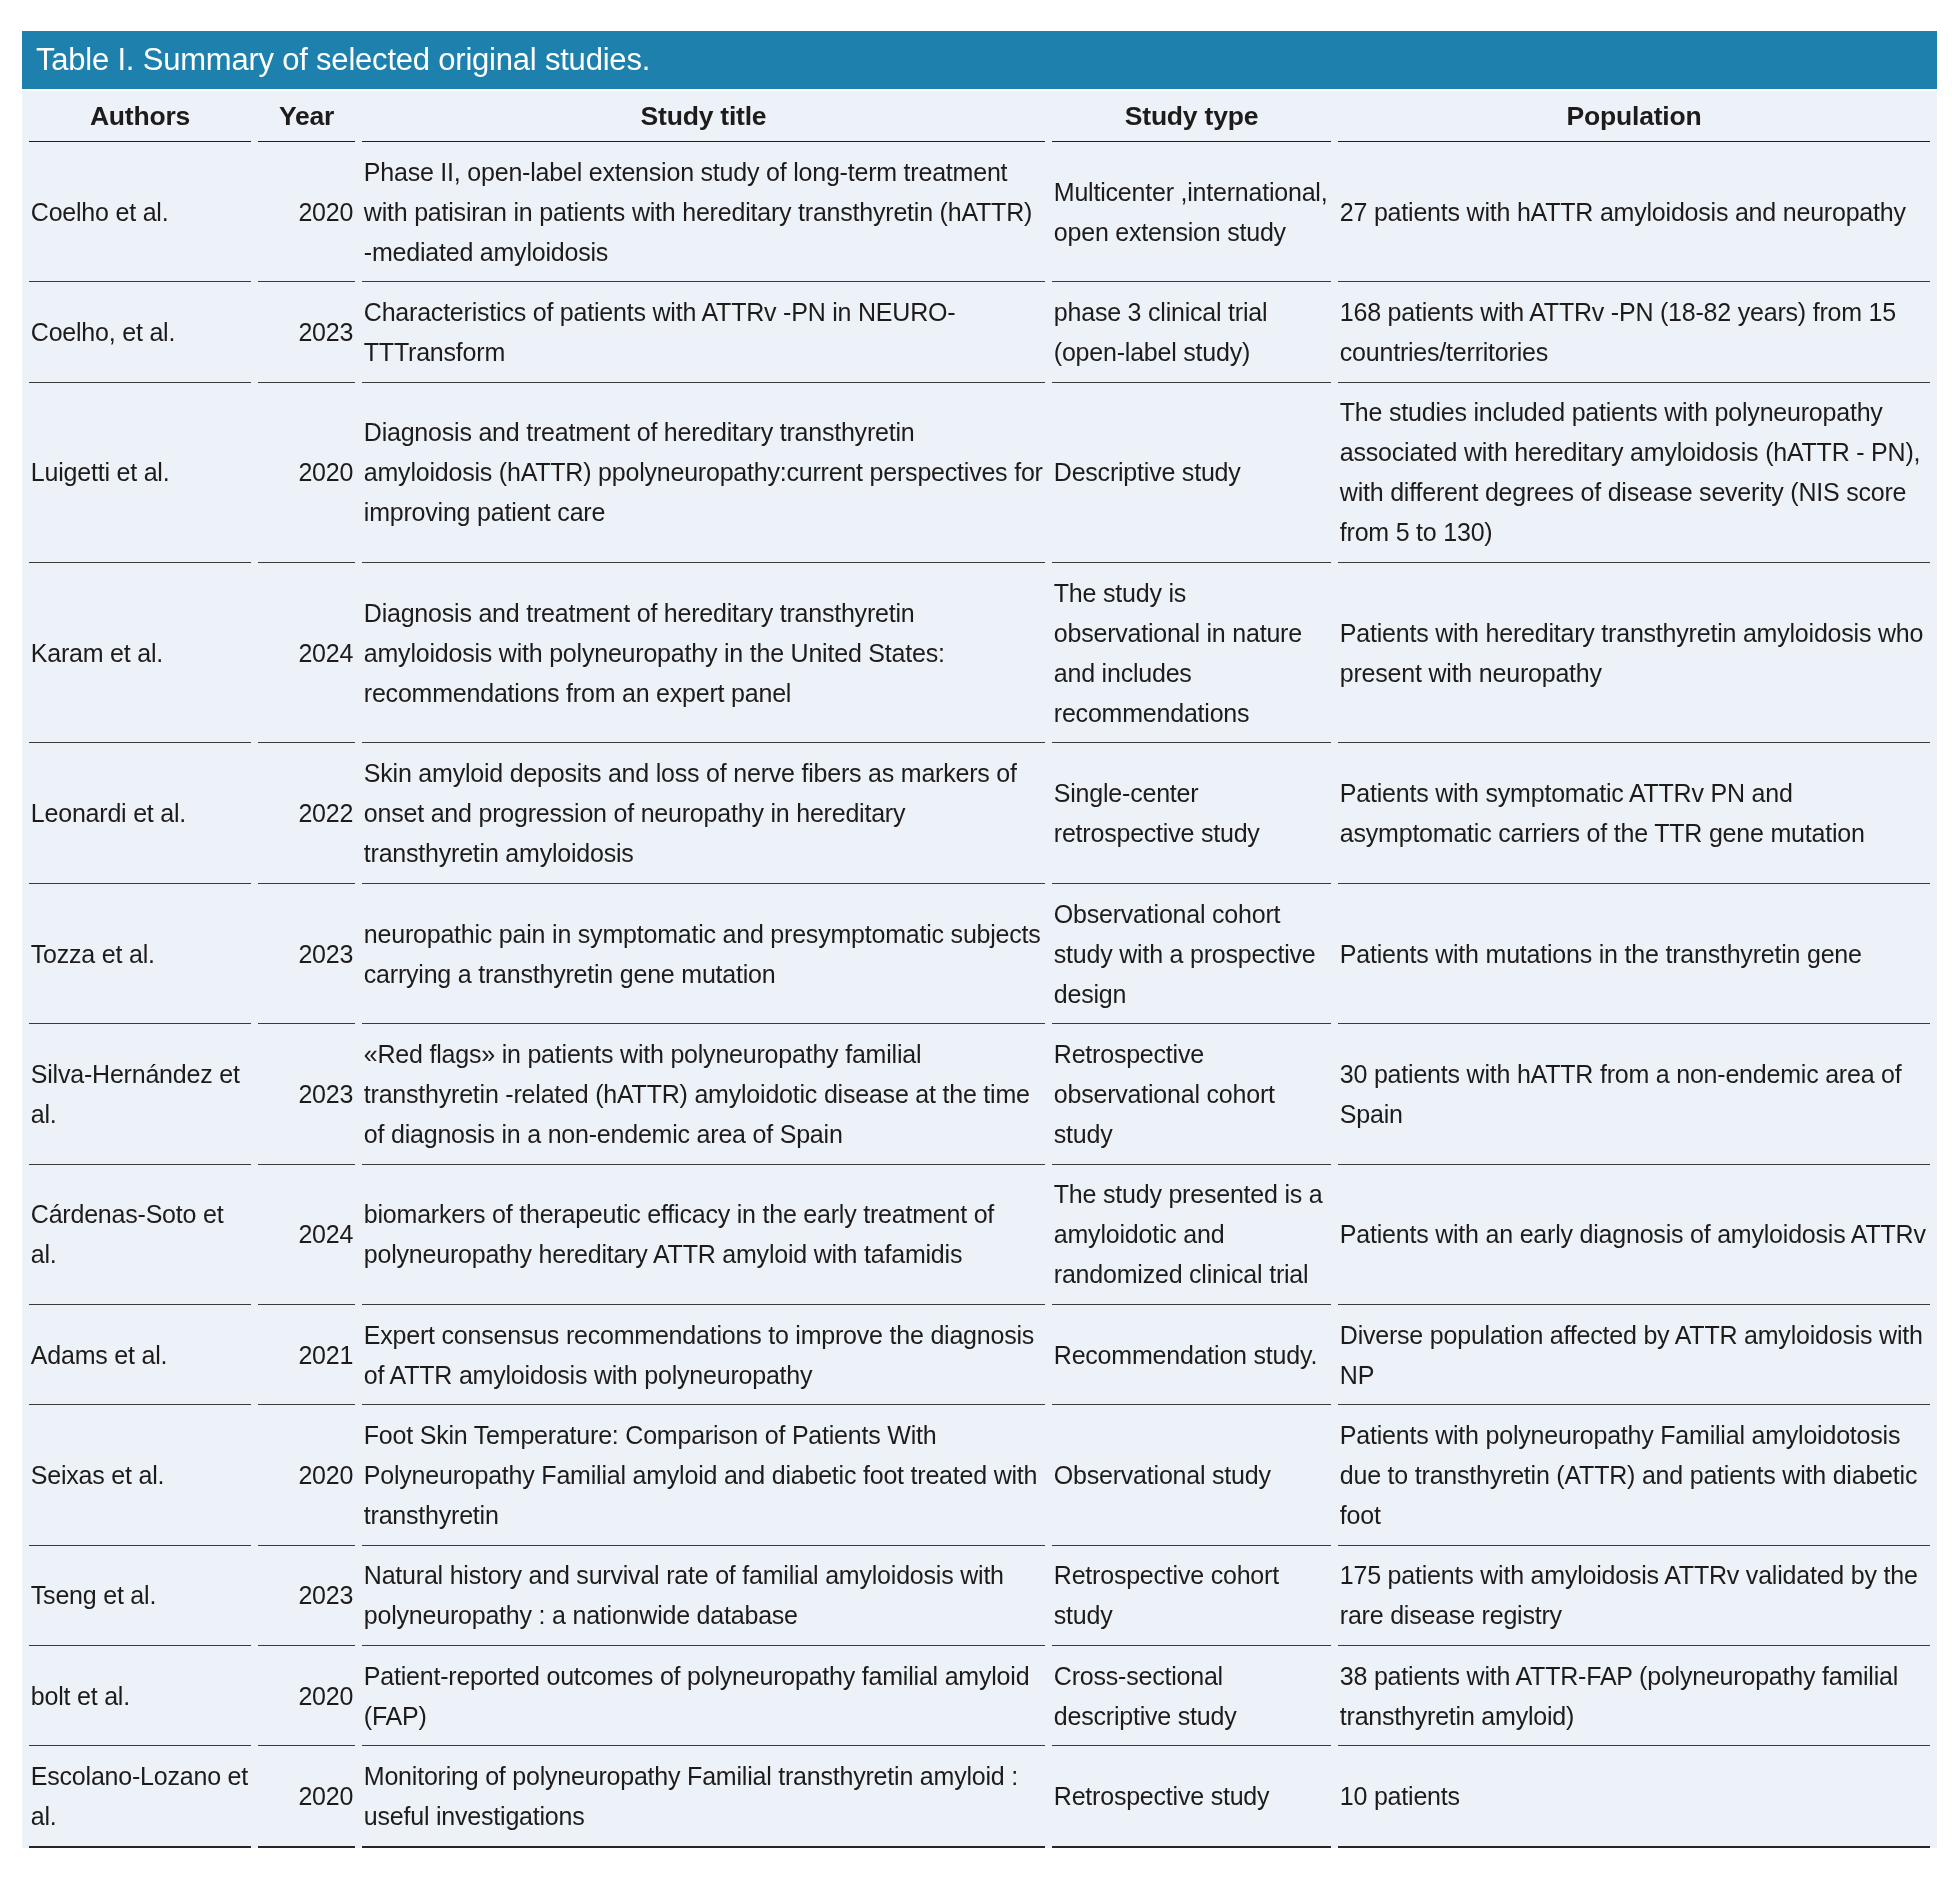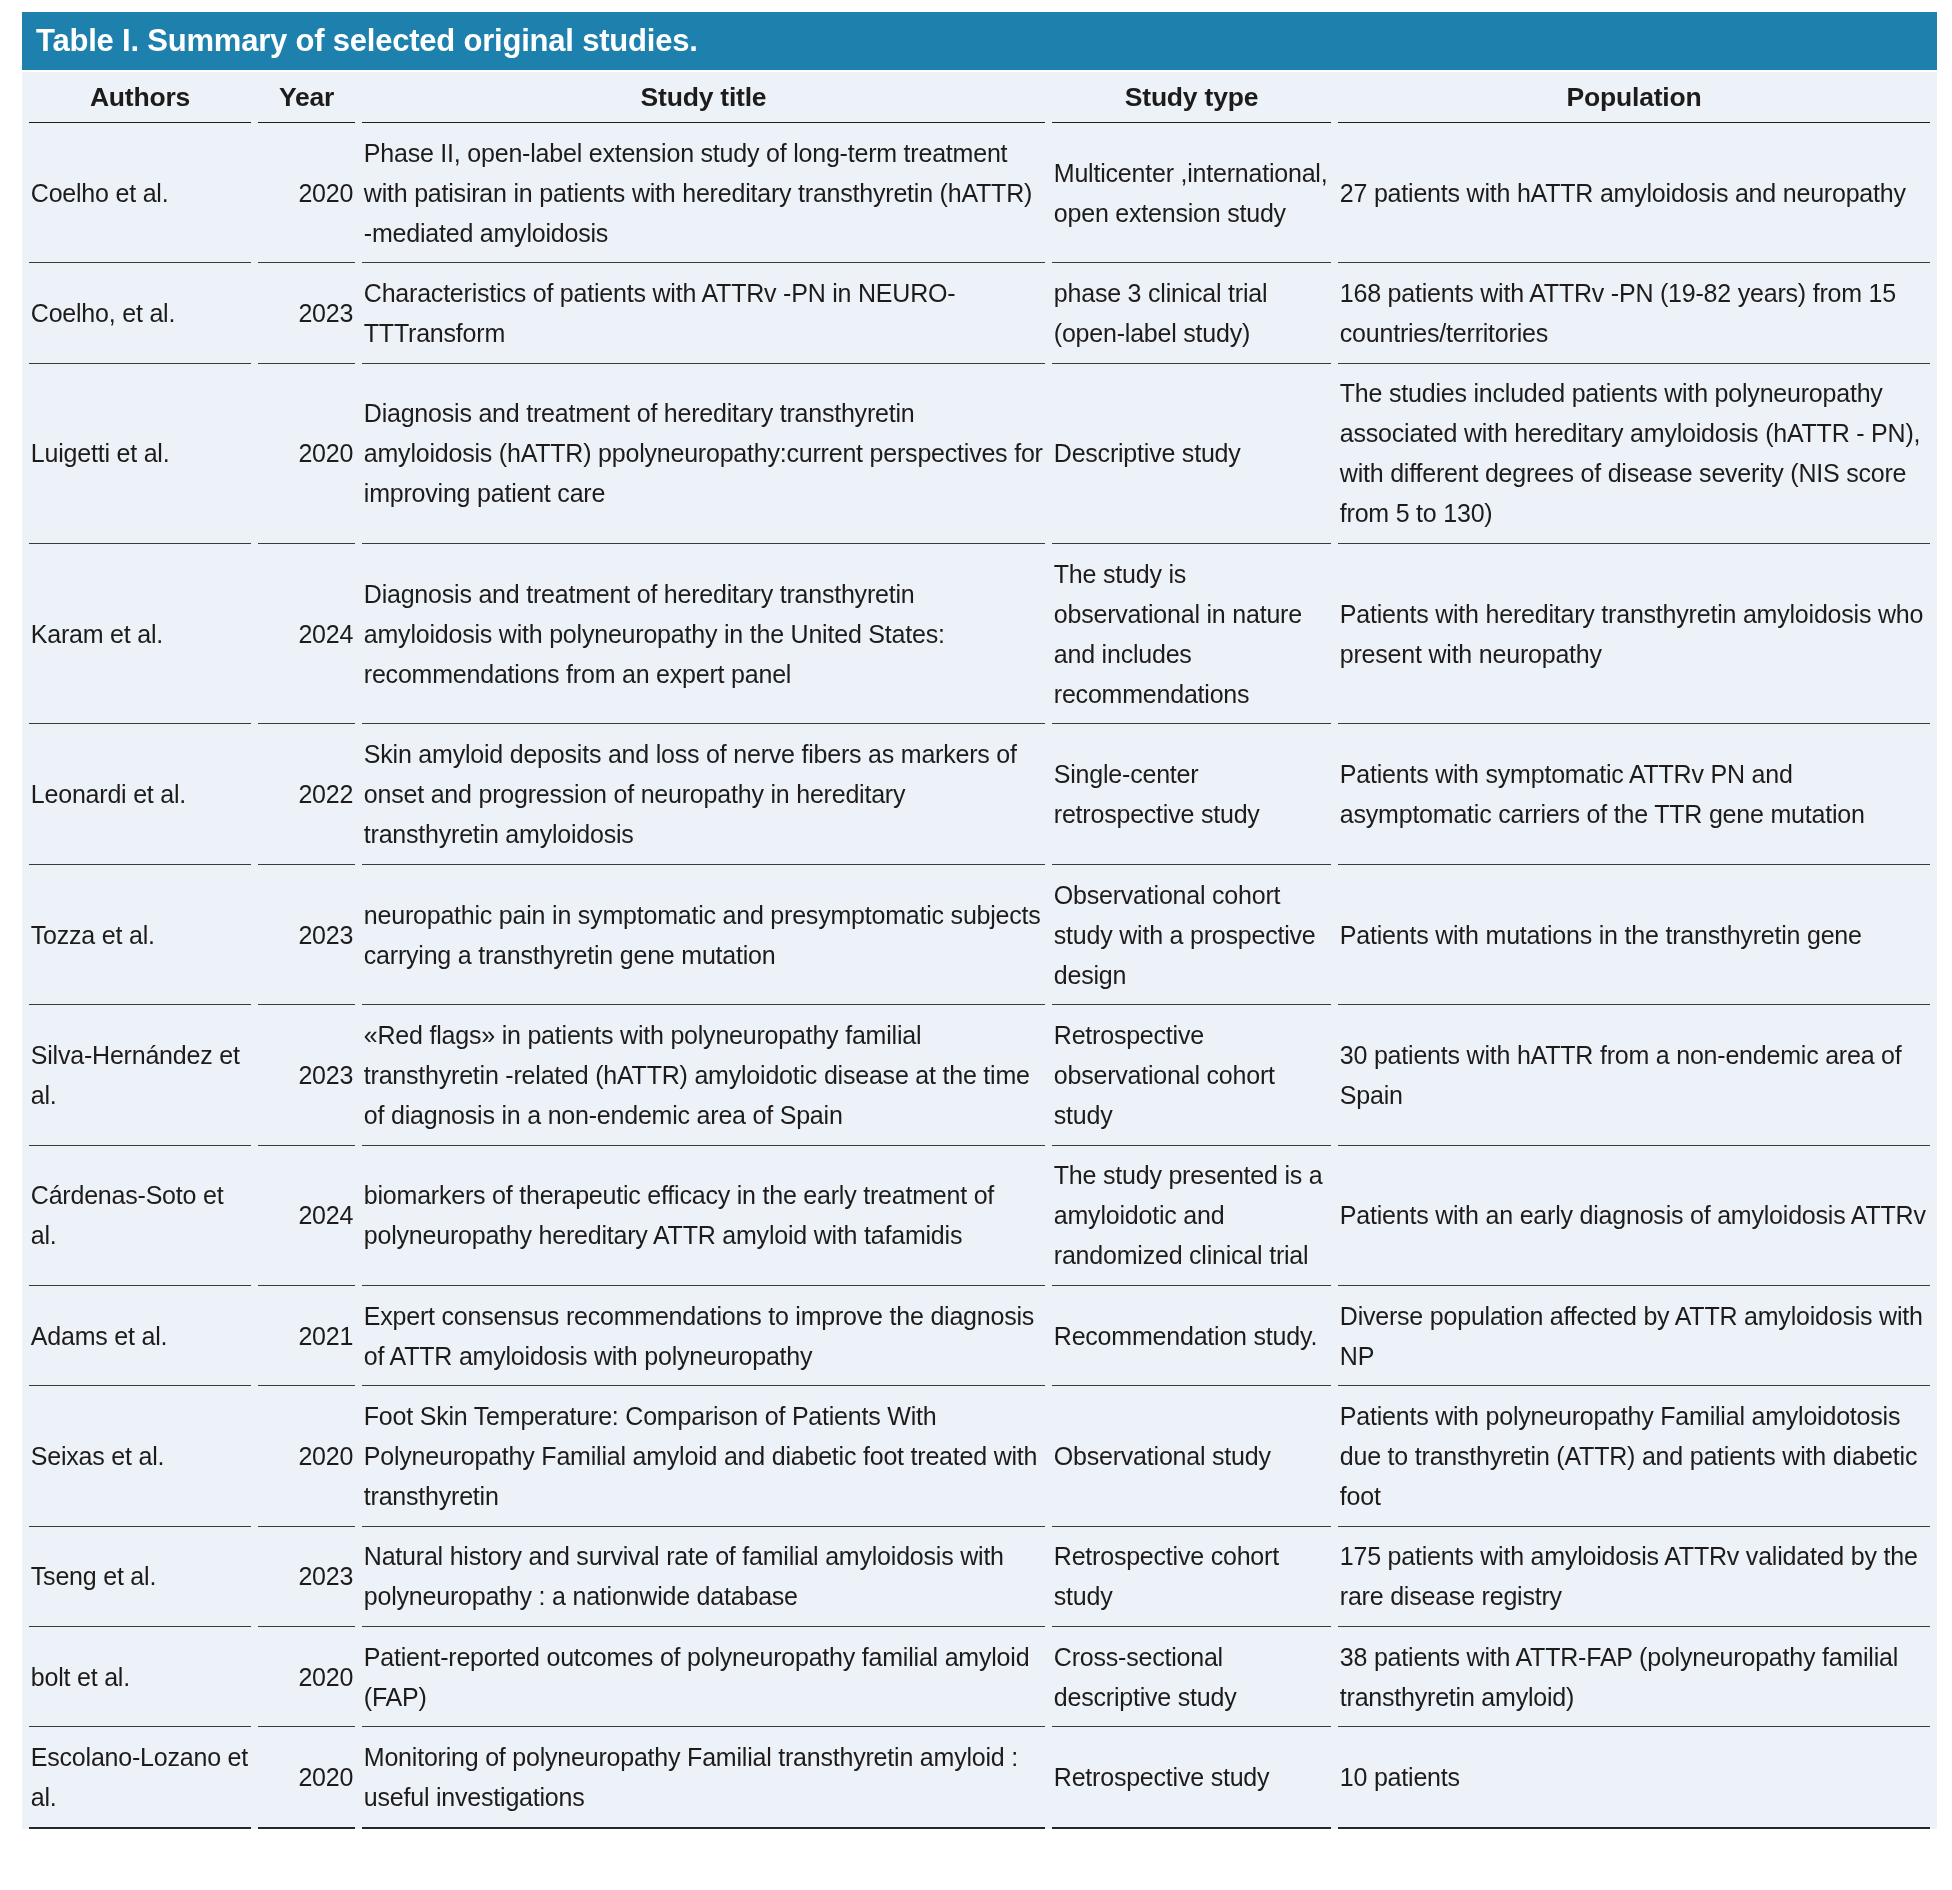--- a/index.html
+++ b/index.html
@@ -18,23 +18,24 @@
     font-family:"Liberation Sans", sans-serif;
     letter-spacing:-0.015em;
   }
   .page{
     padding:12.4px 15px 0 22px;
   }
   .title-bar{
     background:var(--accent);
     color:#ffffff;
     font-size:31px;
-    font-weight:bold;
+    font-weight:normal;
     padding:10.6px 16px 11.5px 14px;
     margin-bottom:1.8px;
+    margin-top:19px;
   }
   table.studies{
     width:1915px;
     table-layout:fixed;
     border-collapse:separate;
     border-spacing:7px 0;
     background:var(--table-bg);
   }
   col.c-authors{width:222px;}
   col.c-year{width:97px;}
@@ -96,21 +97,21 @@
           <td class="col-year">2020</td>
           <td class="col-title">Phase II, open-label extension study of long-term treatment with patisiran in patients with hereditary transthyretin (hATTR) -mediated amyloidosis</td>
           <td class="col-type">Multicenter ,international, open extension study</td>
           <td class="col-population">27 patients with hATTR amyloidosis and neuropathy</td>
         </tr>
         <tr>
           <td class="col-authors">Coelho, et al.</td>
           <td class="col-year">2023</td>
           <td class="col-title">Characteristics of patients with ATTRv -PN in NEURO- TTTransform</td>
           <td class="col-type">phase 3 clinical trial (open-label study)</td>
-          <td class="col-population">168 patients with ATTRv -PN (19-82 years) from 15 countries/territories</td>
+          <td class="col-population">168 patients with ATTRv -PN (18-82 years) from 15 countries/territories</td>
         </tr>
         <tr>
           <td class="col-authors">Luigetti et al.</td>
           <td class="col-year">2020</td>
           <td class="col-title">Diagnosis and treatment of hereditary transthyretin amyloidosis (hATTR) ppolyneuropathy:current perspectives for improving patient care</td>
           <td class="col-type">Descriptive study</td>
           <td class="col-population">The studies included patients with polyneuropathy associated with hereditary amyloidosis (hATTR - PN), with different degrees of disease severity (NIS score from 5 to 130)</td>
         </tr>
         <tr>
           <td class="col-authors">Karam et al.</td>

